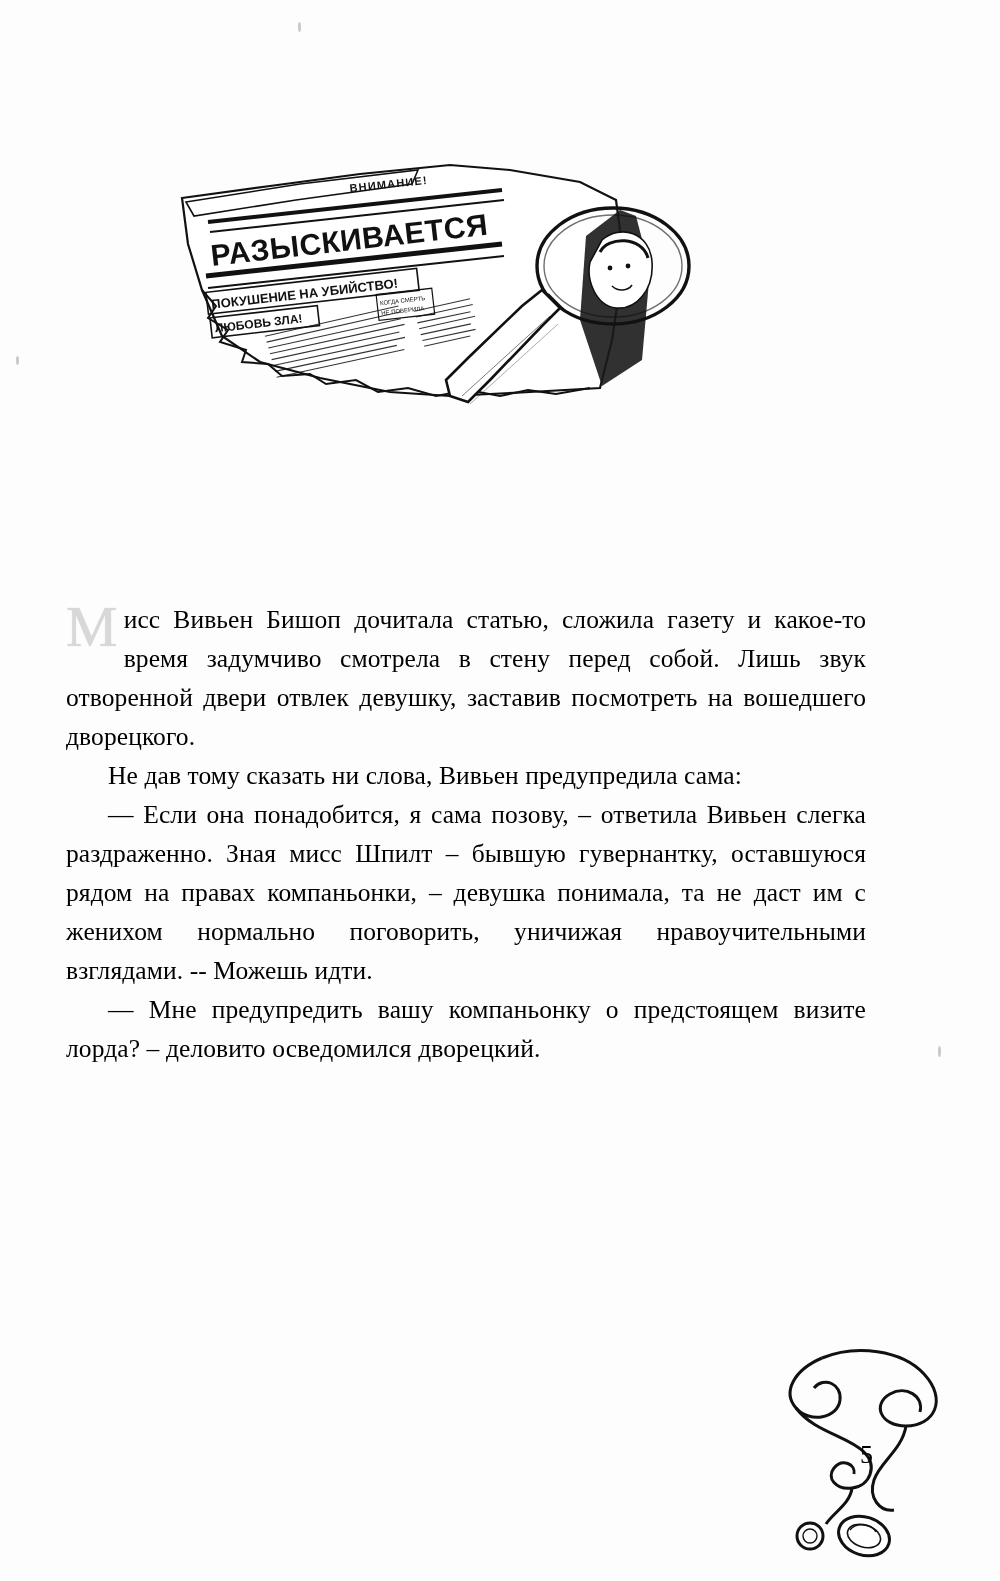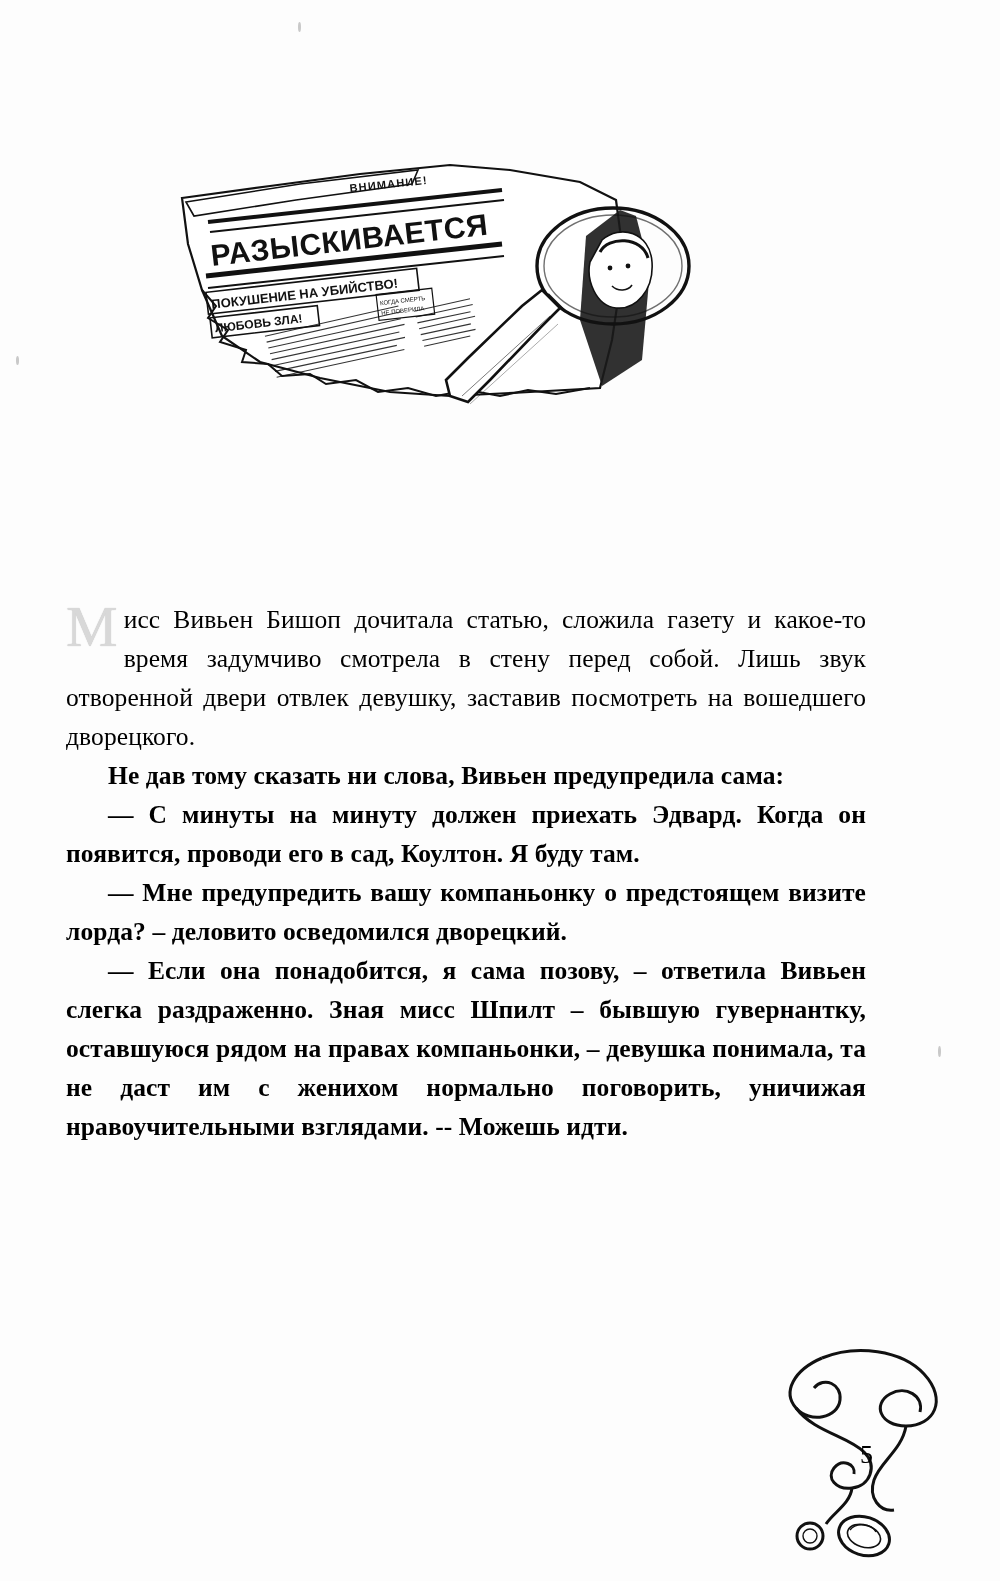--- a/index.html
+++ b/index.html
@@ -46,21 +46,20 @@
   .para {
     font-size: 25.5px;
     line-height: 39px;
     text-align: justify;
     text-justify: inter-word;
     margin: 0;
     letter-spacing: 0.1px;
   }
   .para.indent {
     text-indent: 42px;
-    font-weight: bold;
   }
   .para.first {
     text-indent: 0;
   }
   .dropcap-para {
     position: relative;
   }
   .dropcap {
     float: left;
     font-size: 58px;
@@ -195,30 +194,27 @@
   <div class="textblock">
 
     <p class="para first dropcap-para">
       <span class="dropcap">М</span><span>исс Вивьен Бишоп дочитала статью, сложила газету и какое-то время задумчиво смотрела в стену перед собой. Лишь звук отворенной двери отвлек девушку, заставив посмотреть на вошедшего дворецкого.</span>
     </p>
 
     <p class="para indent">
       <span>Не дав тому сказать ни слова, Вивьен предупредила сама:</span>
     </p>
 
+
     <p class="para indent">
-      <span>— С минуты на минуту должен приехать Эдвард. Когда он появится, проводи его в сад, Коултон. Я буду там.</span>
+      <span>— Если она понадобится, я сама позову, – ответила Вивьен слегка раздраженно. Зная мисс Шпилт – бывшую гувернантку, оставшуюся рядом на правах компаньонки, – девушка понимала, та не даст им с женихом нормально поговорить, уничижая нравоучительными взглядами. -- Можешь идти.</span>
     </p>
 
     <p class="para indent">
       <span>— Мне предупредить вашу компаньонку о предстоящем визите лорда? – деловито осведомился дворецкий.</span>
-    </p>
-
-    <p class="para indent">
-      <span>— Если она понадобится, я сама позову, – ответила Вивьен слегка раздраженно. Зная мисс Шпилт – бывшую гувернантку, оставшуюся рядом на правах компаньонки, – девушка понимала, та не даст им с женихом нормально поговорить, уничижая нравоучительными взглядами. -- Можешь идти.</span>
     </p>
 
   </div>
 
   <div class="ornament">
     <svg viewBox="0 0 230 230" xmlns="http://www.w3.org/2000/svg">
       <g fill="none" stroke="#111111" stroke-width="3">
         <path d="M70 18 C104 4, 150 10, 172 34 C196 60, 182 86, 154 86 C128 86, 120 64, 138 54
                  C154 45, 172 56, 168 72"></path>
         <path d="M70 18 C42 30, 30 52, 44 68 C58 84, 86 78, 88 60 C90 44, 72 36, 62 48"></path>

